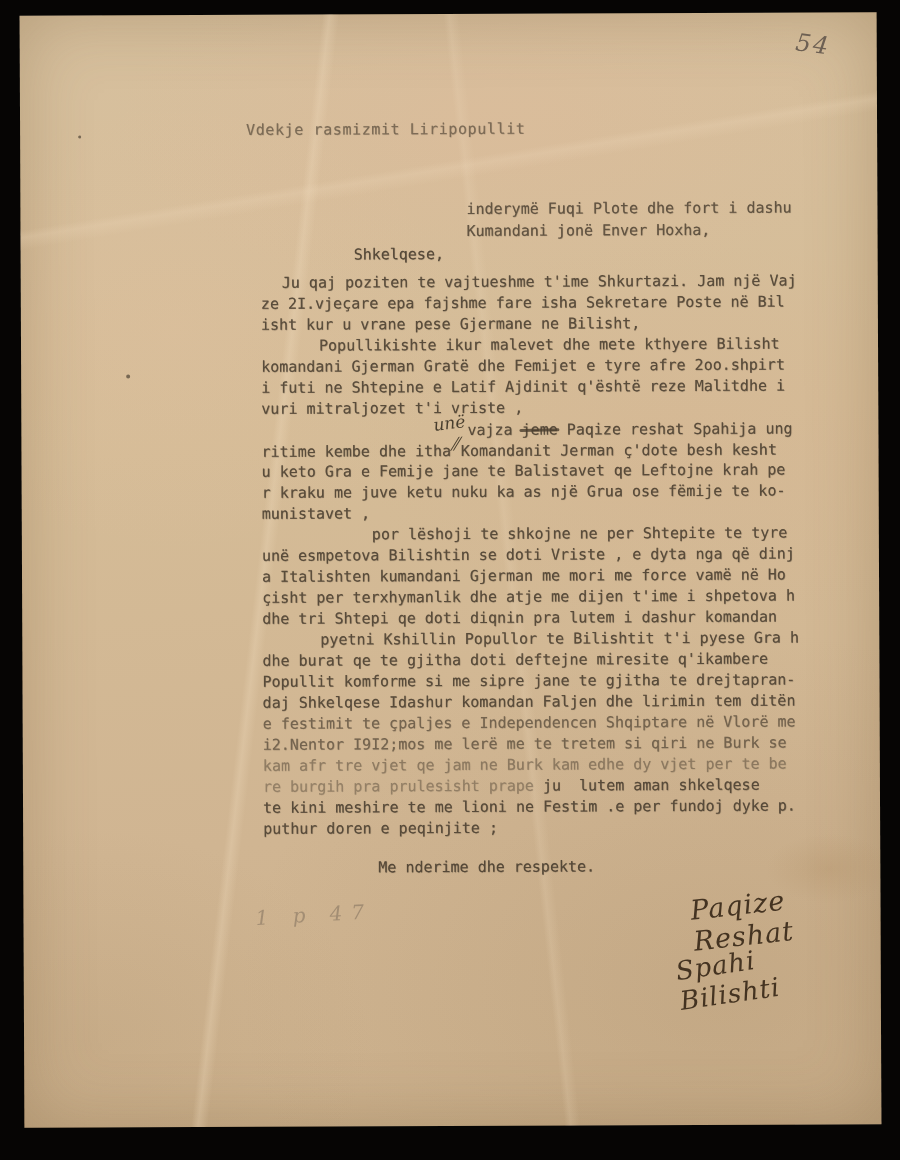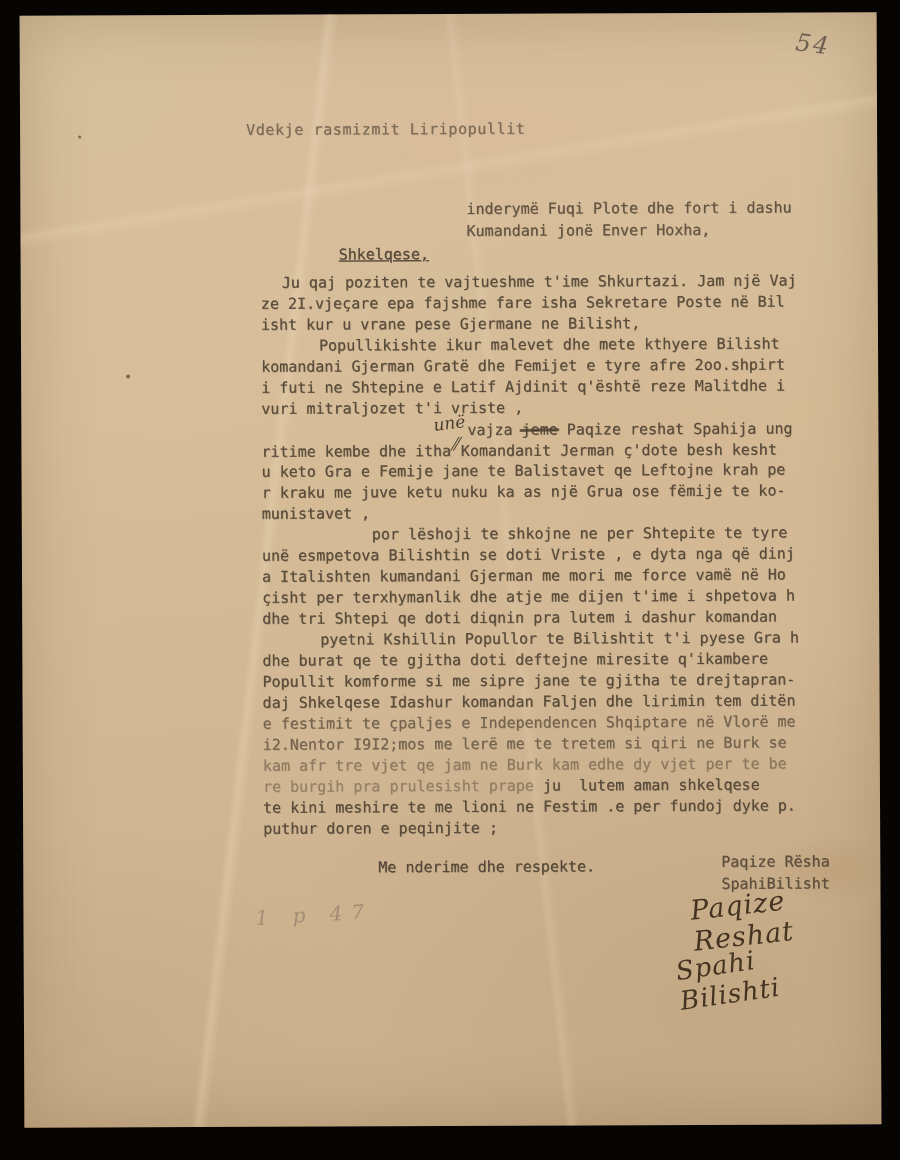--- a/index.html
+++ b/index.html
@@ -33,21 +33,21 @@
   }
   .typed{
     font-family:"DejaVu Sans Mono", monospace;
     font-size:15px;
     color:#453a2c;
     text-shadow:0.4px 0.4px 0.7px rgba(62,50,38,.65);
     white-space:pre;
   }
   .slogan{position:absolute;left:226px;top:106px;opacity:.62;letter-spacing:.6px;}
   .salutation{position:absolute;left:446px;top:184px;line-height:22px;opacity:.80;}
-  .greeting{position:absolute;left:318px;top:231px;opacity:.88;text-decoration:underline;}
+  .greeting{position:absolute;left:333px;top:231px;opacity:.88;}
   .body-block{position:absolute;left:240px;top:258px;width:560px;}
   .line{line-height:21px;height:21px;opacity:.86;}
   .line.ind1{margin-left:21px;}
   .line.ind2{margin-left:58px;}
   .line.ind3{margin-left:110px;}
   .line.ind4{margin-left:170px;}
   .line.f1{opacity:.66;}
   .line.f2{opacity:.48;}
   .faint{opacity:.50;}
   .strike{position:relative;margin-top:27px;}
@@ -97,24 +97,20 @@
     <div class="typed">inderymë Fuqi Plote dhe fort i dashu</div>
     <div class="typed">Kumandani jonë Enver Hoxha,</div>
   </div>
 
   <div class="typed greeting">Shkelqese,</div>
 
   <div class="typed body-block"><div class="line ind1"><span class="tx">Ju qaj poziten te vajtueshme t'ime Shkurtazi. Jam një Vaj</span></div><div class="line ind0"><span class="tx">ze 2I.vjeçare epa fajshme fare isha Sekretare Poste në Bil</span></div><div class="line ind0"><span class="tx">isht kur u vrane pese Gjermane ne Bilisht,</span></div><div class="line ind2"><span class="tx">Popullikishte ikur malevet dhe mete kthyere Bilisht</span></div><div class="line ind0"><span class="tx">komandani Gjerman Gratë dhe Femijet e tyre afre 2oo.shpirt</span></div><div class="line ind0"><span class="tx">i futi ne Shtepine e Latif Ajdinit q'është reze Malitdhe i</span></div><div class="line ind0"><span class="tx">vuri mitraljozet t'i vriste ,</span></div><div class="line ind4"><span class="hand">unë</span><span class="tx">vajza </span><span class="strike">jeme</span><span class="tx"> Paqize reshat Spahija ung</span></div><div class="line ind0"><span class="tx">ritime kembe dhe itha</span><span class="hand">⁄⁄</span><span class="tx">Komandanit Jerman ç'dote besh kesht</span></div><div class="line ind0"><span class="tx">u keto Gra e Femije jane te Balistavet qe Leftojne krah pe</span></div><div class="line ind0"><span class="tx">r kraku me juve ketu nuku ka as një Grua ose fëmije te ko-</span></div><div class="line ind0"><span class="tx">munistavet ,</span></div><div class="line ind3"><span class="tx">por lëshoji te shkojne ne per Shtepite te tyre</span></div><div class="line ind0"><span class="tx">unë esmpetova Bilishtin se doti Vriste , e dyta nga që dinj</span></div><div class="line ind0"><span class="tx">a Italishten kumandani Gjerman me mori me force vamë në Ho</span></div><div class="line ind0"><span class="tx">çisht per terxhymanlik dhe atje me dijen t'ime i shpetova h</span></div><div class="line ind0"><span class="tx">dhe tri Shtepi qe doti diqnin pra lutem i dashur komandan</span></div><div class="line ind2"><span class="tx">pyetni Kshillin Popullor te Bilishtit t'i pyese Gra h</span></div><div class="line ind0"><span class="tx">dhe burat qe te gjitha doti deftejne miresite q'ikambere</span></div><div class="line ind0"><span class="tx">Popullit komforme si me sipre jane te gjitha te drejtapran-</span></div><div class="line ind0"><span class="tx">daj Shkelqese Idashur komandan Faljen dhe lirimin tem ditën</span></div><div class="line ind0 f1"><span class="tx">e festimit te çpaljes e Independencen Shqiptare në Vlorë me</span></div><div class="line ind0 f1"><span class="tx">i2.Nentor I9I2;mos me lerë me te tretem si qiri ne Burk se</span></div><div class="line ind0 f2"><span class="tx">kam afr tre vjet qe jam ne Burk kam edhe dy vjet per te be</span></div><div class="line ind0"><span class="faint">re burgih pra prulesisht prape </span><span class="tx">ju  lutem aman shkelqese</span></div><div class="line ind0"><span class="tx">te kini meshire te me lioni ne Festim .e per fundoj dyke p.</span></div><div class="line ind0"><span class="tx">puthur doren e peqinjite ;</span></div></div>
 
   <div class="typed closing">Me nderime dhe respekte.</div>
 
-  <div class="typed-sig">
-    <div class="typed">Paqize Rësha</div>
-    <div class="typed">SpahiBilisht</div>
-  </div>
 
   <div class="hand-sig">
     <div class="hs1">Paqize Reshat</div>
     <div class="hs2">Spahi Bilishti</div>
   </div>
 
   <div class="pencil-note">1 p 47</div>
 
   <div class="speck" style="left:105px;top:359px;"></div>
   <div class="speck" style="left:58px;top:120px;width:3px;height:3px;"></div>

